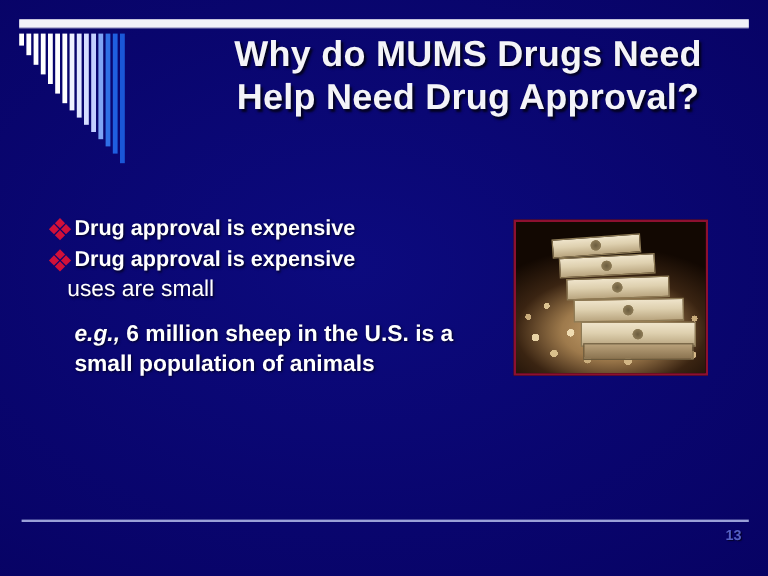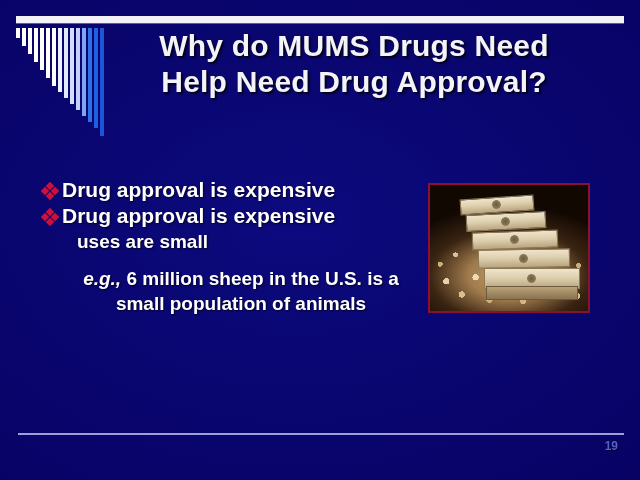--- a/index.html
+++ b/index.html
@@ -45,20 +45,21 @@
     background: #ffffff;
   }
 
   
   .title-block {
     position: absolute;
     left: 104px;
     top: 28px;
     width: 500px;
     text-align: center;
+    padding-left: 36px;
   }
   .title-line {
     color: #f4f4f8;
     font-size: 30px;
     font-weight: bold;
     line-height: 36px;
     letter-spacing: 0.2px;
     text-shadow: 2px 2px 2px rgba(0,0,0,0.75);
     white-space: nowrap;
   }
@@ -88,42 +89,41 @@
     background: #d1103a;
     transform: rotate(45deg);
   }
   .bullet-marker .d-top    { left: 7px;  top: 5px; }
   .bullet-marker .d-left   { left: 2px;  top: 10px; }
   .bullet-marker .d-right  { left: 12px; top: 10px; }
   .bullet-marker .d-bottom { left: 7px;  top: 15px; }
 
   .bullet-text {
     color: #ffffff;
-    font-size: 21px;
+    font-size: 18px;
     font-weight: bold;
     line-height: 24px;
     text-shadow: 1px 1px 2px rgba(0,0,0,0.7);
   }
   .sub-line {
     color: #ffffff;
     font-size: 19px;
-    font-weight: bold;
+    font-weight: normal;
     line-height: 24px;
-    margin-left: 37px;
+    margin-left: 16px;
     text-shadow: 1px 1px 2px rgba(0,0,0,0.7);
   }
   .para-block {
     margin-top: 12px;
     margin-left: 22px;
     color: #ffffff;
     font-size: 19px;
     font-weight: bold;
     line-height: 25px;
     text-shadow: 1px 1px 2px rgba(0,0,0,0.7);
-    text-align: center;
   }
   .para-block .ital {
     font-style: italic;
   }
 
   
   .photo-frame {
     position: absolute;
     left: 428px;
     top: 183px;
@@ -282,15 +282,15 @@
       <div class="bill b1"></div>
       <div class="bill b2"></div>
       <div class="bill b3"></div>
       <div class="bill b4"></div>
       <div class="bill b5"></div>
       <div class="stack-side"></div>
     </div>
   </div>
 
   <div class="bottom-rule"></div>
-  <div class="page-number">19</div>
+  <div class="page-number">13</div>
 
 </div>
 
 </body></html>

